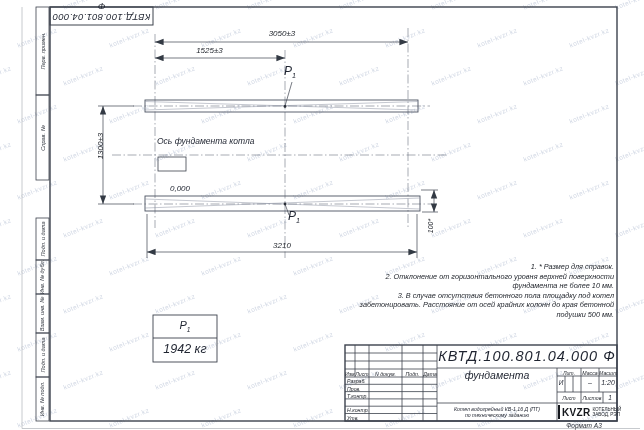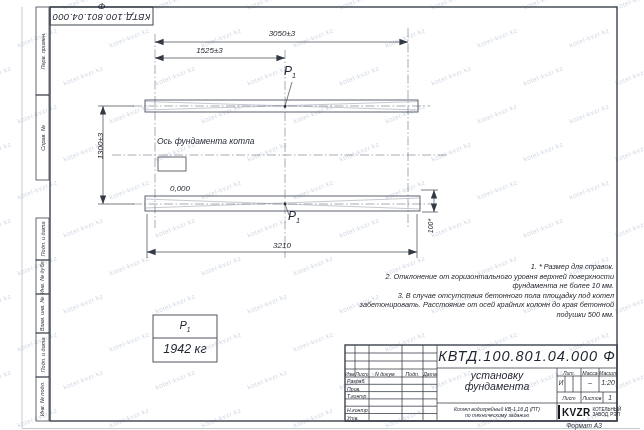--- a/index.html
+++ b/index.html
@@ -278,21 +278,20 @@
 
   <div class="abs it" style="left:352px;top:262px;width:262px;font-size:7.3px;line-height:9.6px;color:#23272e;text-align:right;">
     <div style="text-indent:16px;">1.  * Размер для справок.</div>
     <div style="text-indent:16px;">2.  Отклонение от горизонтального уровня верхней поверхности фундамента не более 10 мм.</div>
     <div style="text-indent:16px;">3.  В случае отсутствия бетонного пола площадку под котел забетонировать. Расстояние от осей крайних колонн до края бетонной подушки 500 мм.</div>
   </div>
 
   <div class="abs it ctr" style="left:437px;top:348px;width:180px;font-size:14.5px;letter-spacing:1px;white-space:nowrap;">КВТД.100.801.04.000  Ф</div>
 
   <div class="abs it ctr" style="left:439px;top:370px;width:116px;font-size:10.5px;line-height:11px;">
-    <div>установку</div>
     <div>фундамента</div>
   </div>
 
   <div class="abs tb-label ctr" style="left:345px;top:370.5px;width:10px;">Изм.</div>
   <div class="abs tb-label ctr" style="left:355px;top:370.5px;width:14px;">Лист</div>
   <div class="abs tb-label ctr" style="left:369px;top:370.5px;width:33px;">N докум.</div>
   <div class="abs tb-label ctr" style="left:402px;top:370.5px;width:21px;">Подп.</div>
   <div class="abs tb-label ctr" style="left:423px;top:370.5px;width:14px;">Дата</div>
 
   <div class="abs tb-label" style="left:347px;top:378.2px;width:22px;">Разраб.</div>

